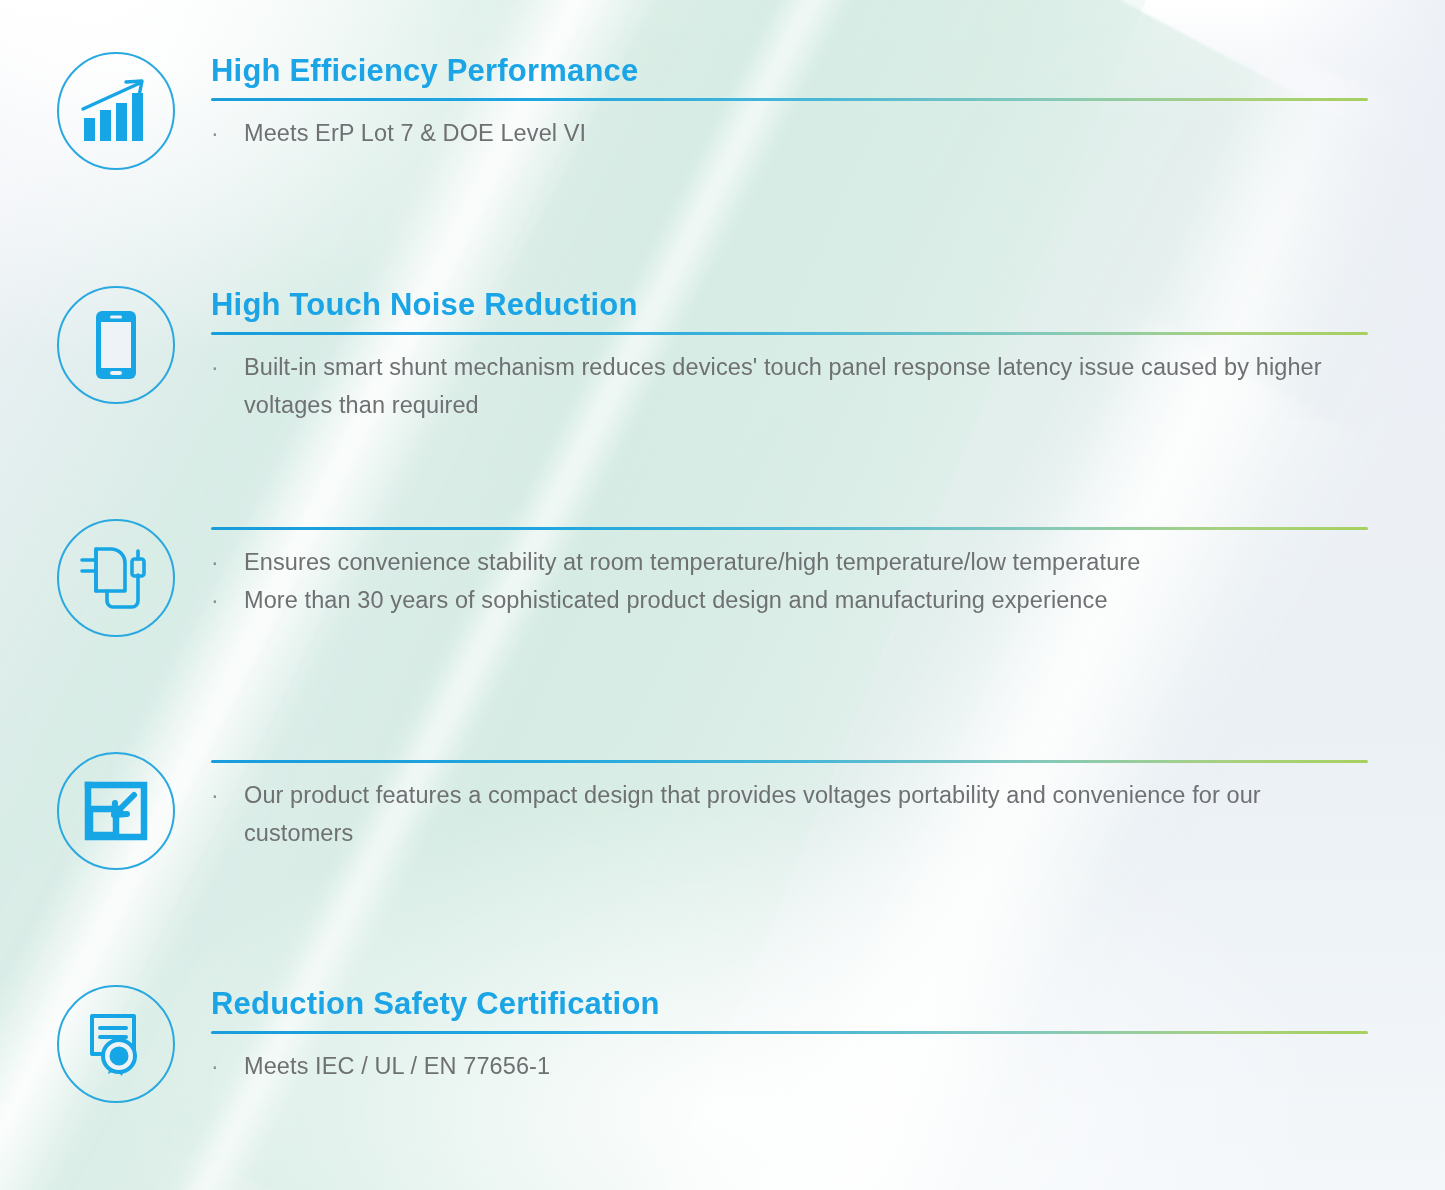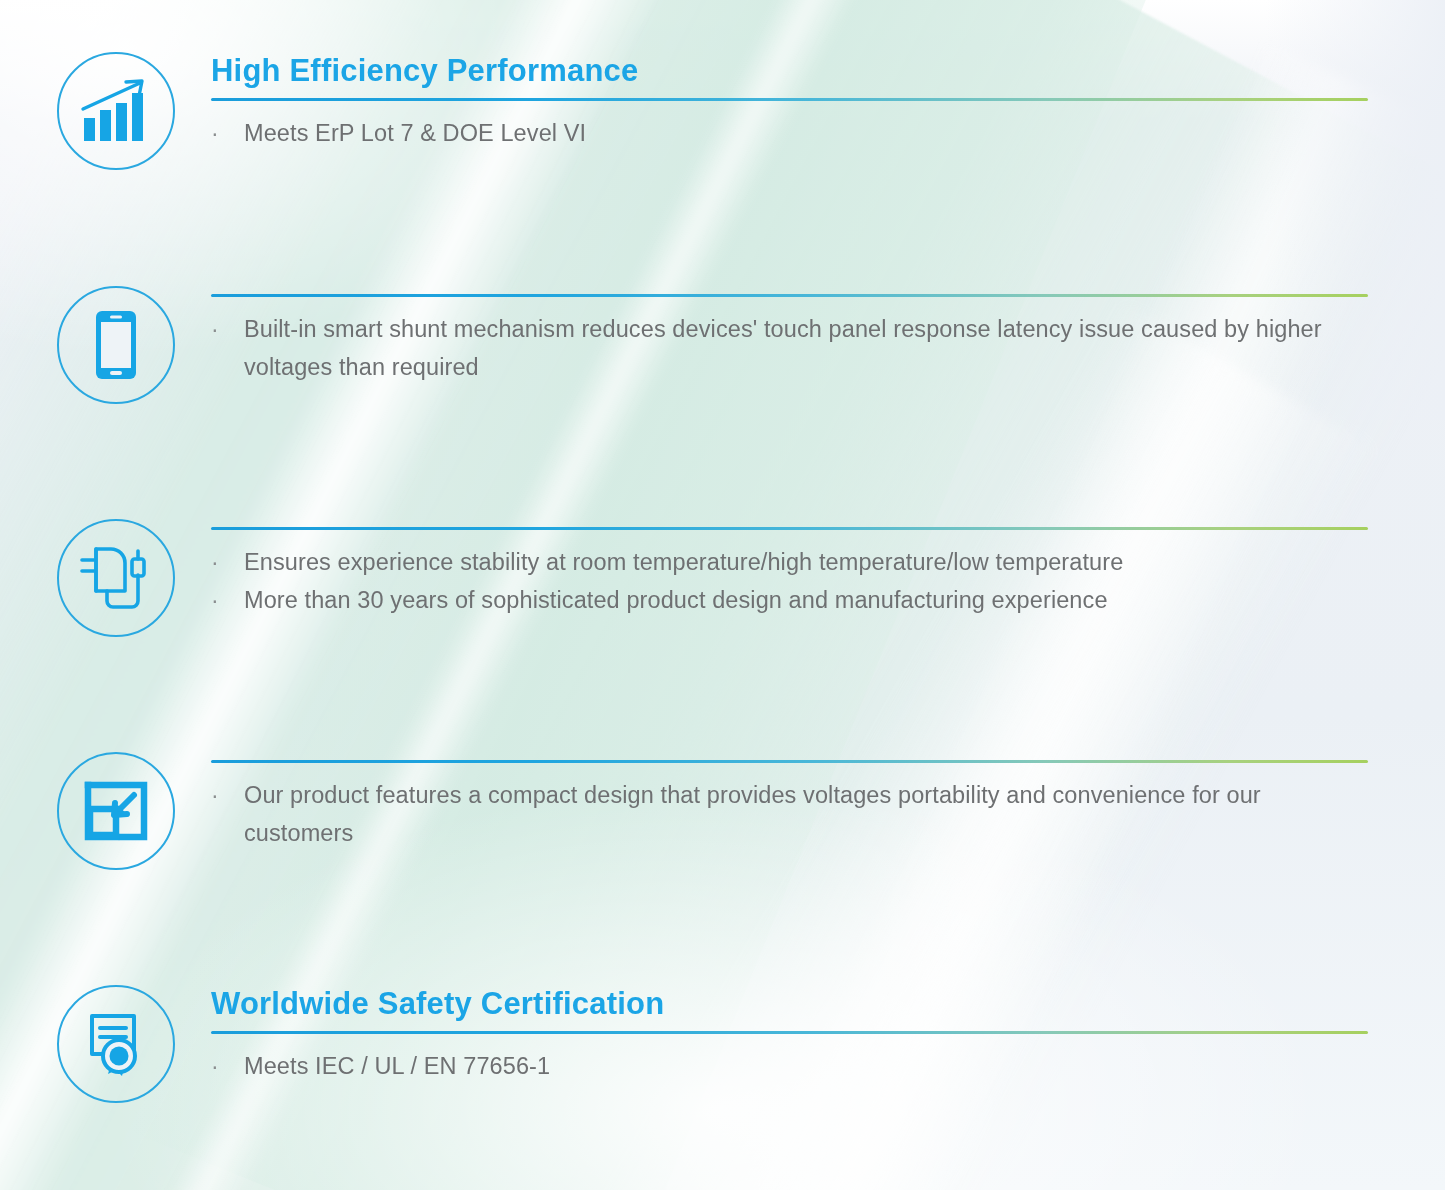--- a/index.html
+++ b/index.html
@@ -213,20 +213,21 @@
         <div class="icon-circle">
           <svg width="44" height="72" viewBox="0 0 44 72" fill="none">
             <rect x="2" y="2" width="40" height="68" rx="6" ry="6" fill="#16a5e5"></rect>
             <rect x="7" y="13" width="30" height="46" fill="#eef3f7"></rect>
             <rect x="16" y="6.5" width="12" height="3" rx="1.5" fill="#eef3f7"></rect>
             <rect x="16" y="62" width="12" height="4" rx="2" fill="#eef3f7"></rect>
           </svg>
         </div>
       </div>
       <div class="feature-body">
+        <div class="feature-title">High Touch Noise Reduction</div>
         <div class="divider"></div>
         <div class="bullets">
           <div class="bullet">
             <span class="dot">·</span>
             <span class="btext">Built-in smart shunt mechanism reduces devices' touch panel response latency issue caused by higher voltages than required</span>
           </div>
         </div>
       </div>
     </div>
 
@@ -246,21 +247,21 @@
             <rect x="56" y="16" width="12" height="17" rx="2.5" fill="none"></rect>
             <line x1="62" y1="8" x2="62" y2="16"></line>
           </svg>
         </div>
       </div>
       <div class="feature-body">
         <div class="divider"></div>
         <div class="bullets">
           <div class="bullet">
             <span class="dot">·</span>
-            <span class="btext">Ensures experience stability at room temperature/high temperature/low temperature</span>
+            <span class="btext">Ensures convenience stability at room temperature/high temperature/low temperature</span>
           </div>
           <div class="bullet">
             <span class="dot">·</span>
             <span class="btext">More than 30 years of sophisticated product  design and manufacturing experience</span>
           </div>
         </div>
       </div>
     </div>
 
     <div class="feature" style="top:752px;">
@@ -299,21 +300,21 @@
             <line x1="18" y1="27" x2="44" y2="27" stroke="#16a5e5" stroke-width="4" stroke-linecap="round"></line>
 
             <path d="M30 50 L26 64 L34 60 L40 66 L44 50 Z" fill="#16a5e5"></path>
 
             <circle cx="37" cy="46" r="16" fill="#eef3f7" stroke="#16a5e5" stroke-width="4"></circle>
             <circle cx="37" cy="46" r="9.5" fill="#16a5e5"></circle>
           </svg>
         </div>
       </div>
       <div class="feature-body">
-        <div class="feature-title">Worldwide Safety Certification</div>
+        <div class="feature-title">Reduction Safety Certification</div>
         <div class="divider"></div>
         <div class="bullets">
           <div class="bullet">
             <span class="dot">·</span>
             <span class="btext">Meets IEC / UL / EN 77656-1</span>
           </div>
         </div>
       </div>
     </div>
 

